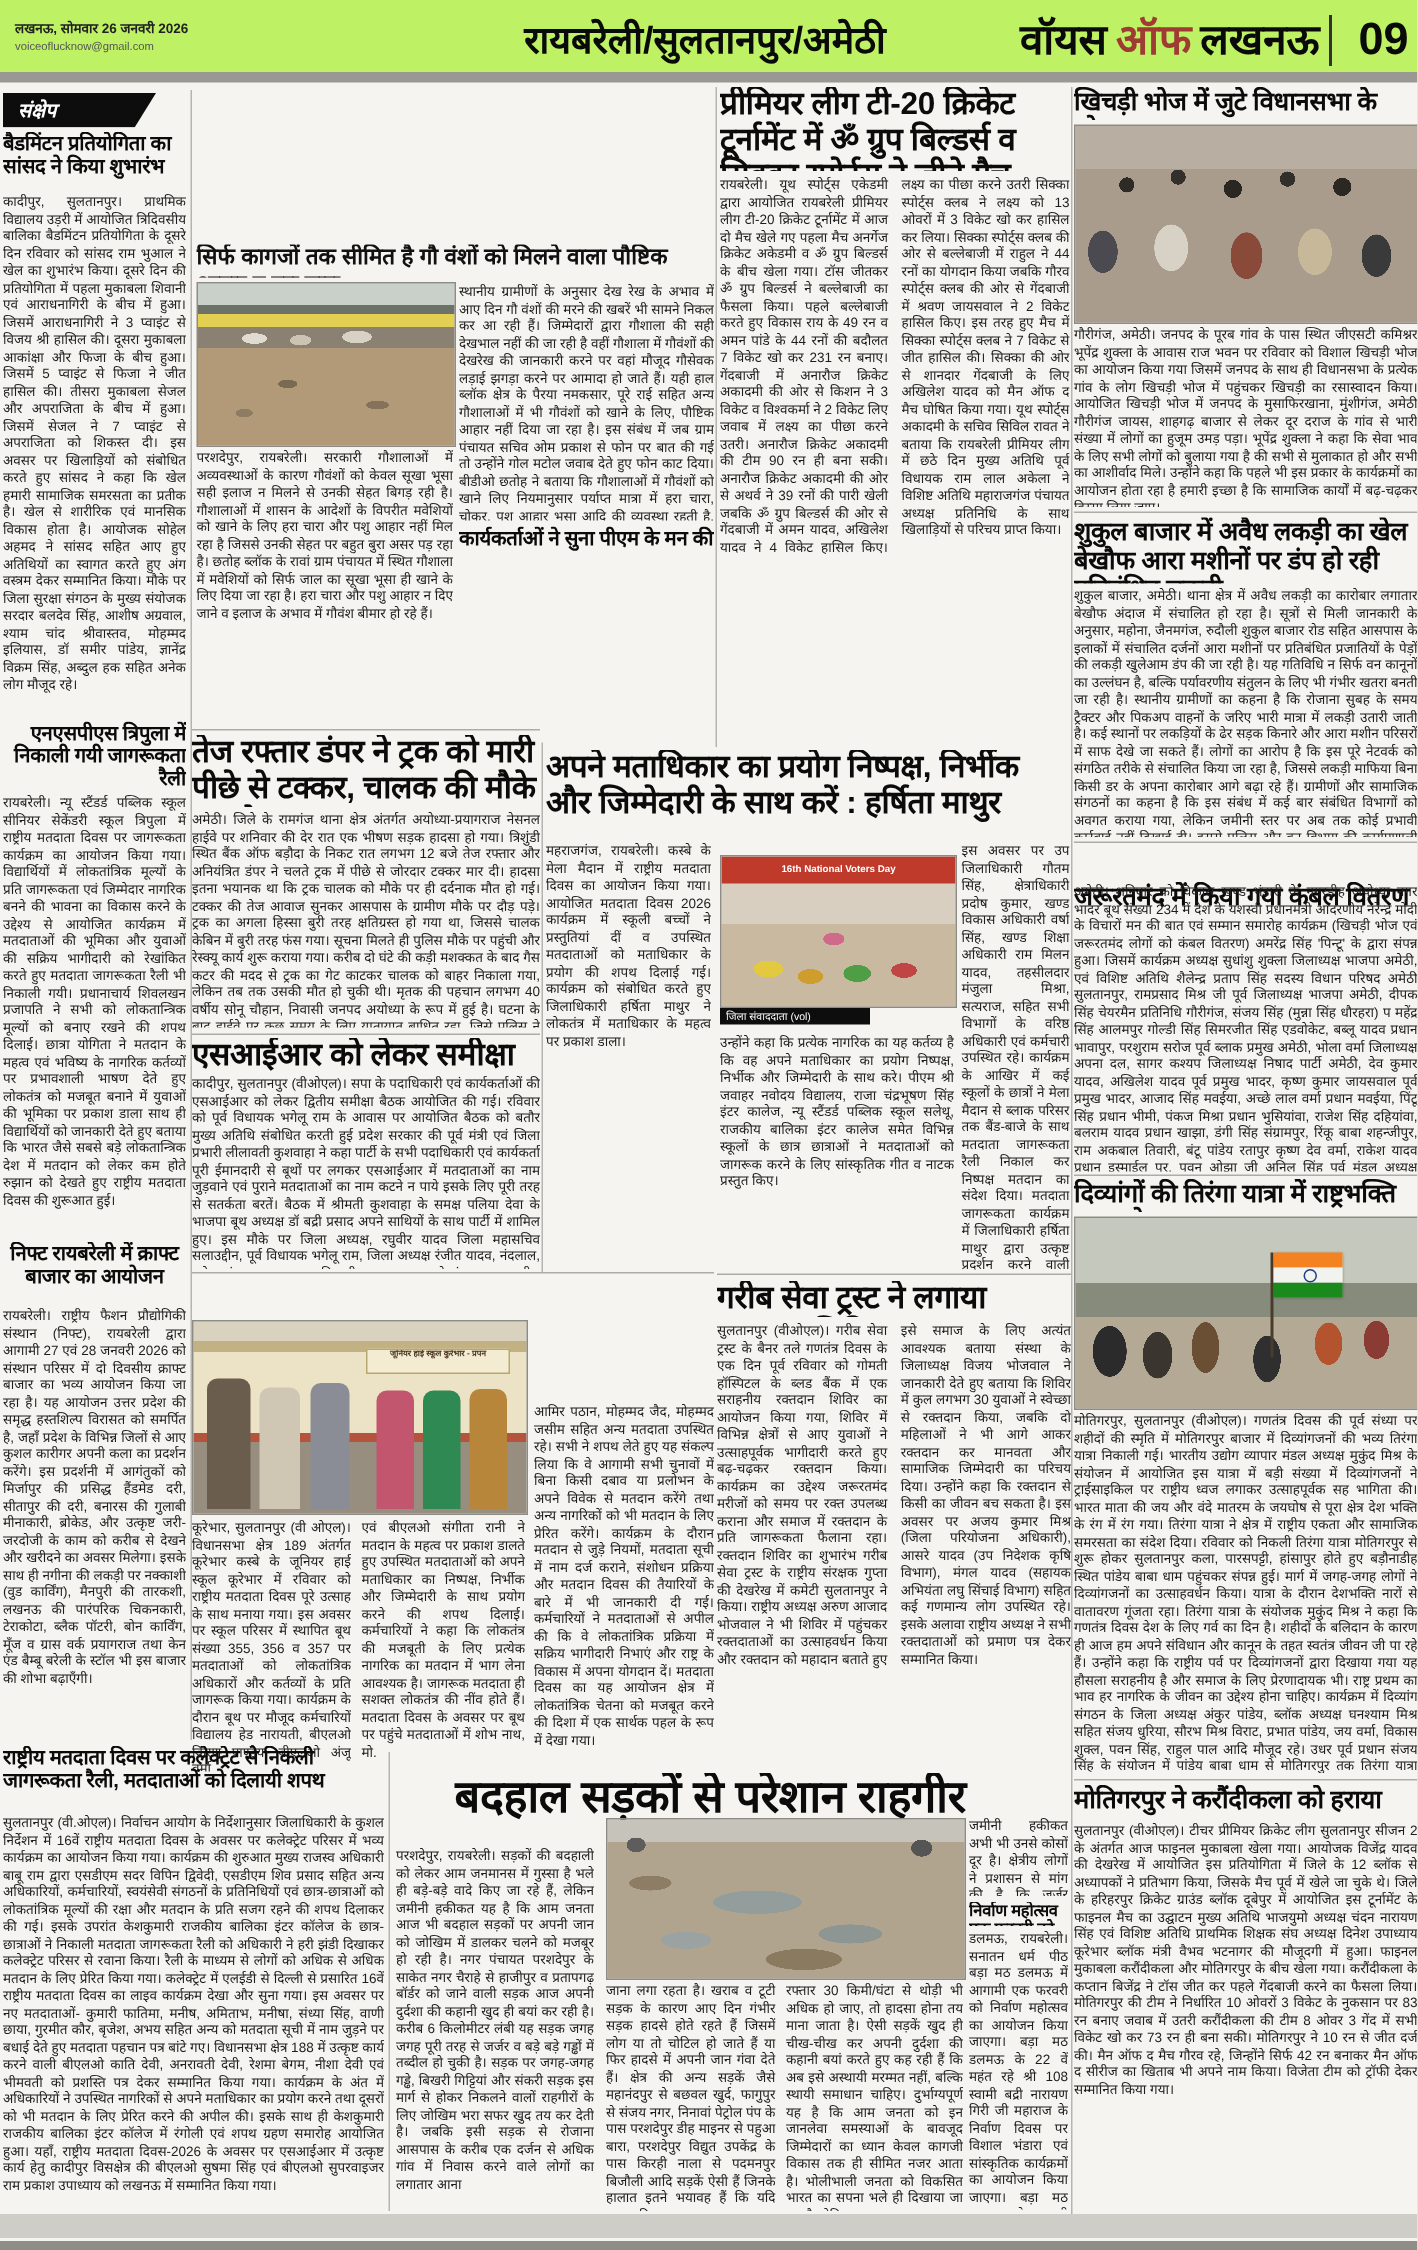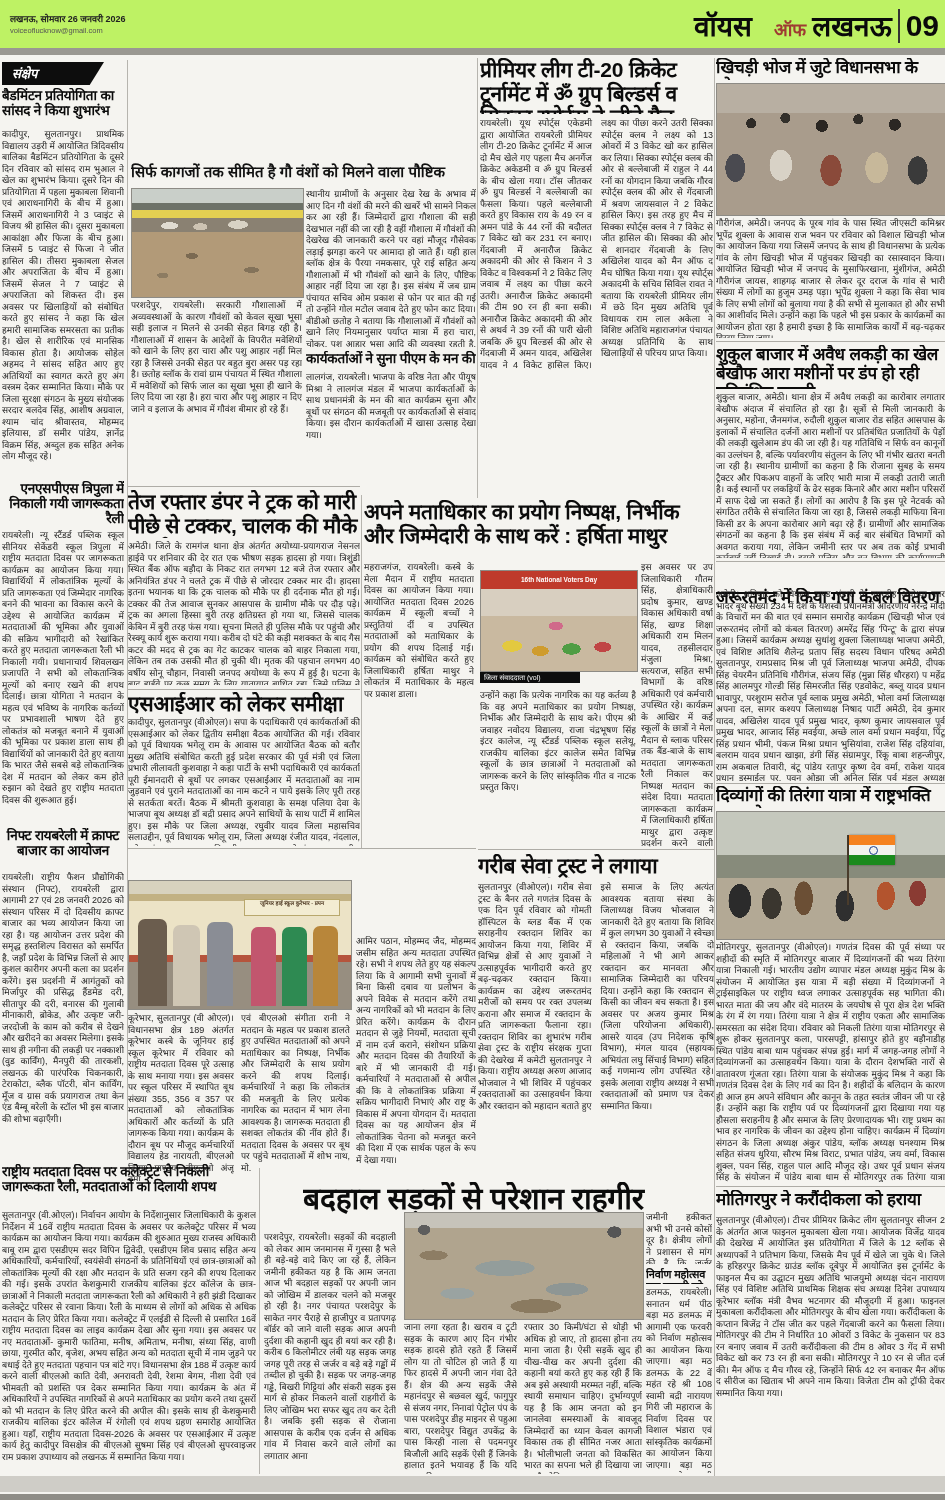--- a/index.html
+++ b/index.html
@@ -20,22 +20,22 @@
   .hline{position:absolute;height:1px;background:#aeaca6;}
   .photo{position:absolute;overflow:hidden;border:1px solid #8d8b85;}
   
   .hdr{position:absolute;left:0;top:0;width:945px;height:48px;background:#bef264;}
   .hdr-date{position:absolute;left:10px;top:12px;font-size:9px;font-weight:bold;color:#222;}
   .hdr-mail{position:absolute;left:10px;top:26px;font-size:7.5px;color:#555;}
   .hdr-region{position:absolute;left:250px;top:8px;width:440px;text-align:center;
               font-size:25px;font-weight:bold;color:#0a0a0a;}
   .brand{position:absolute;right:6px;top:6px;display:flex;align-items:baseline;gap:6px;}
   .brand .b1,.brand .b3{font-size:28px;font-weight:bold;color:#0a0a0a;}
-  .brand .b2{font-size:18px;font-weight:bold;color:#9e3b32;margin-left:16px;}
-  .brand .pageno{font-size:30px;font-weight:bold;color:#0a0a0a;border-left:2px solid #333;padding-left:6px;}
+  .brand .b2{font-size:28px;font-weight:bold;color:#9e3b32;}
+  .brand .pageno{font-size:30px;font-weight:bold;color:#0a0a0a;border-left:2px solid #333;padding-left:18px;}
   .hdr-band{position:absolute;left:0;top:48px;width:945px;height:7px;background:#9a9892;}
   
   .brief-label{background:#0d0d0d;color:#fff;font-size:13px;font-weight:bold;
                padding:2px 14px 3px 10px;clip-path:polygon(0 0,100% 0,86% 100%,0 100%);}
   .junior-head{border-top:1px solid #777;border-bottom:1px solid #777;padding:3px 0;}
   .cap-bar{background:#0d0d0d;color:#fff;font-size:7px;padding:1px 4px;overflow:hidden;white-space:nowrap;}
   .sign{position:absolute;background:#f3ecd2;color:#4a341e;font-size:5.5px;font-weight:bold;
         text-align:center;overflow:hidden;border:1px solid #b9a86d;line-height:1.1;}
   .banner-red{position:absolute;left:0;top:0;width:100%;height:18px;background:#bf3a2b;color:#fff;
               font-size:6.5px;font-weight:bold;text-align:center;line-height:18px;overflow:hidden;}
@@ -51,20 +51,21 @@
   .footer-edge{position:absolute;left:0;top:1494px;width:945px;height:6px;background:#8f8d87;}
 </style>
 </head>
 <body>
 
 <div class="page">
 
   <div class="hdr">
     <div class="hdr-date">लखनऊ, सोमवार 26 जनवरी 2026</div>
     <div class="hdr-mail">voiceoflucknow@gmail.com</div>
+    <div class="hdr-region">रायबरेली/सुलतानपुर/अमेठी</div>
     <div class="brand">
       <span class="b1">वॉयस</span>
       <span class="b2">ऑफ</span>
       <span class="b3">लखनऊ</span>
       <span class="pageno">09</span>
     </div>
   </div>
   <div class="hdr-band"></div>
 
   <div class="vline" style="left:127px;top:60px;height:1100px;"></div>
@@ -96,21 +97,20 @@
          radial-gradient(ellipse 10px 5px at 40% 35%, #cdc3b2 0 70%, transparent 71%),
          radial-gradient(ellipse 14px 6px at 62% 33%, #d8d2c4 0 70%, transparent 71%),
          radial-gradient(ellipse 9px 4px at 35% 62%, #7b6a52 0 70%, transparent 71%),
          radial-gradient(ellipse 11px 4px at 70% 75%, #84735a 0 70%, transparent 71%),
          radial-gradient(ellipse 8px 4px at 18% 80%, #8d7c62 0 70%, transparent 71%),
          linear-gradient(#c9cfc9 0 13%, #6d7268 13% 19%, #e3cf52 19% 27%, #8a8172 27% 40%, #b29a78 40% 100%);"></div>
   <div class="abs body-text" style="left:131px;top:300px;width:171px;height:184px;">परशदेपुर, रायबरेली। सरकारी गौशालाओं में अव्यवस्थाओं के कारण गौवंशों को केवल सूखा भूसा सही इलाज न मिलने से उनकी सेहत बिगड़ रही है। गौशालाओं में शासन के आदेशों के विपरीत मवेशियों को खाने के लिए हरा चारा और पशु आहार नहीं मिल रहा है जिससे उनकी सेहत पर बहुत बुरा असर पड़ रहा है। छतोह ब्लॉक के रावां ग्राम पंचायत में स्थित गौशाला में मवेशियों को सिर्फ जाल का सूखा भूसा ही खाने के लिए दिया जा रहा है। हरा चारा और पशु आहार न दिए जाने व इलाज के अभाव में गौवंश बीमार हो रहे हैं।</div>
   <div class="abs body-text" style="left:306px;top:189px;width:170px;height:158px;">स्थानीय ग्रामीणों के अनुसार देख रेख के अभाव में आए दिन गौ वंशों की मरने की खबरें भी सामने निकल कर आ रही हैं। जिम्मेदारों द्वारा गौशाला की सही देखभाल नहीं की जा रही है वहीं गौशाला में गौवंशों की देखरेख की जानकारी करने पर वहां मौजूद गौसेवक लड़ाई झगड़ा करने पर आमादा हो जाते हैं। यही हाल ब्लॉक क्षेत्र के पैरया नमकसार, पूरे राई सहित अन्य गौशालाओं में भी गौवंशों को खाने के लिए, पौष्टिक आहार नहीं दिया जा रहा है। इस संबंध में जब ग्राम पंचायत सचिव ओम प्रकाश से फोन पर बात की गई तो उन्होंने गोल मटोल जवाब देते हुए फोन काट दिया। बीडीओ छतोह ने बताया कि गौशालाओं में गौवंशों को खाने लिए नियमानुसार पर्याप्त मात्रा में हरा चारा, चोकर, पशु आहार भूसा आदि की व्यवस्था रहती है, गौशालाओं का निरीक्षण किया जाएगा, जांच में जो भी खामियां आएंगी उन्हें दूर कराया जाएगा।</div>
 
   <div class="abs headline h-s" style="left:306px;top:351px;width:170px;height:18px;">कार्यकर्ताओं ने सुना पीएम के मन की बात</div>
-  <div class="abs body-text" style="left:306px;top:372px;width:170px;height:112px;">लालगंज, रायबरेली। भाजपा के वरिष्ठ नेता और पीयूष मिश्रा ने लालगंज मंडल में भाजपा कार्यकर्ताओं के साथ प्रधानमंत्री के मन की बात कार्यक्रम सुना और बूथों पर संगठन की मजबूती पर कार्यकर्ताओं से संवाद किया। इस दौरान कार्यकर्ताओं में खासा उत्साह देखा गया।</div>
 
   <div class="abs headline h-l" style="left:128px;top:490px;width:232px;height:48px;">तेज रफ्तार डंपर ने ट्रक को मारी पीछे से टक्कर, चालक की मौके पर मौत</div>
   <div class="abs body-text" style="left:128px;top:541px;width:232px;height:144px;">अमेठी। जिले के रामगंज थाना क्षेत्र अंतर्गत अयोध्या-प्रयागराज नेसनल हाईवे पर शनिवार की देर रात एक भीषण सड़क हादसा हो गया। त्रिशुंडी स्थित बैंक ऑफ बड़ौदा के निकट रात लगभग 12 बजे तेज रफ्तार और अनियंत्रित डंपर ने चलते ट्रक में पीछे से जोरदार टक्कर मार दी। हादसा इतना भयानक था कि ट्रक चालक को मौके पर ही दर्दनाक मौत हो गई। टक्कर की तेज आवाज सुनकर आसपास के ग्रामीण मौके पर दौड़ पड़े। ट्रक का अगला हिस्सा बुरी तरह क्षतिग्रस्त हो गया था, जिससे चालक केबिन में बुरी तरह फंस गया। सूचना मिलते ही पुलिस मौके पर पहुंची और रेस्क्यू कार्य शुरू कराया गया। करीब दो घंटे की कड़ी मशक्कत के बाद गैस कटर की मदद से ट्रक का गेट काटकर चालक को बाहर निकाला गया, लेकिन तब तक उसकी मौत हो चुकी थी। मृतक की पहचान लगभग 40 वर्षीय सोनू चौहान, निवासी जनपद अयोध्या के रूप में हुई है। घटना के बाद हाईवे पर कुछ समय के लिए यातायात बाधित रहा, जिसे पुलिस ने कड़ी मशक्कत के बाद सुचारू कराया।</div>
 
   <div class="abs headline h-l" style="left:128px;top:692px;width:232px;height:22px;">एसआईआर को लेकर समीक्षा बैठक आयोजित</div>
   <div class="abs body-text" style="left:128px;top:717px;width:232px;height:129px;">कादीपुर, सुलतानपुर (वीओएल)। सपा के पदाधिकारी एवं कार्यकर्ताओं की एसआईआर को लेकर द्वितीय समीक्षा बैठक आयोजित की गई। रविवार को पूर्व विधायक भगेलू राम के आवास पर आयोजित बैठक को बतौर मुख्य अतिथि संबोधित करती हुई प्रदेश सरकार की पूर्व मंत्री एवं जिला प्रभारी लीलावती कुशवाहा ने कहा पार्टी के सभी पदाधिकारी एवं कार्यकर्ता पूरी ईमानदारी से बूथों पर लगकर एसआईआर में मतदाताओं का नाम जुड़वाने एवं पुराने मतदाताओं का नाम कटने न पाये इसके लिए पूरी तरह से सतर्कता बरतें। बैठक में श्रीमती कुशवाहा के समक्ष पलिया देवा के भाजपा बूथ अध्यक्ष डॉ बद्री प्रसाद अपने साथियों के साथ पार्टी में शामिल हुए। इस मौके पर जिला अध्यक्ष, रघुवीर यादव जिला महासचिव सलाउद्दीन, पूर्व विधायक भगेलू राम, जिला अध्यक्ष रंजीत यादव, नंदलाल, राकेश रंजन, रामसूरत जाति, सीताराम यादव, राधेकांत यादव, सुनील यादव आदि मौजूद रहे।</div>
 
   <div class="photo" style="left:128px;top:880px;width:222px;height:128px;
        background:linear-gradient(#d8d2be 0 10%, #c2b183 10% 16%, #ece3c6 16% 58%, #b5543c 58% 63%, #978e80 63% 100%);">
     <div class="sign" style="left:52%;top:14%;width:42%;height:12%;">जूनियर हाई स्कूल कुरेभार - प्रपन</div>

